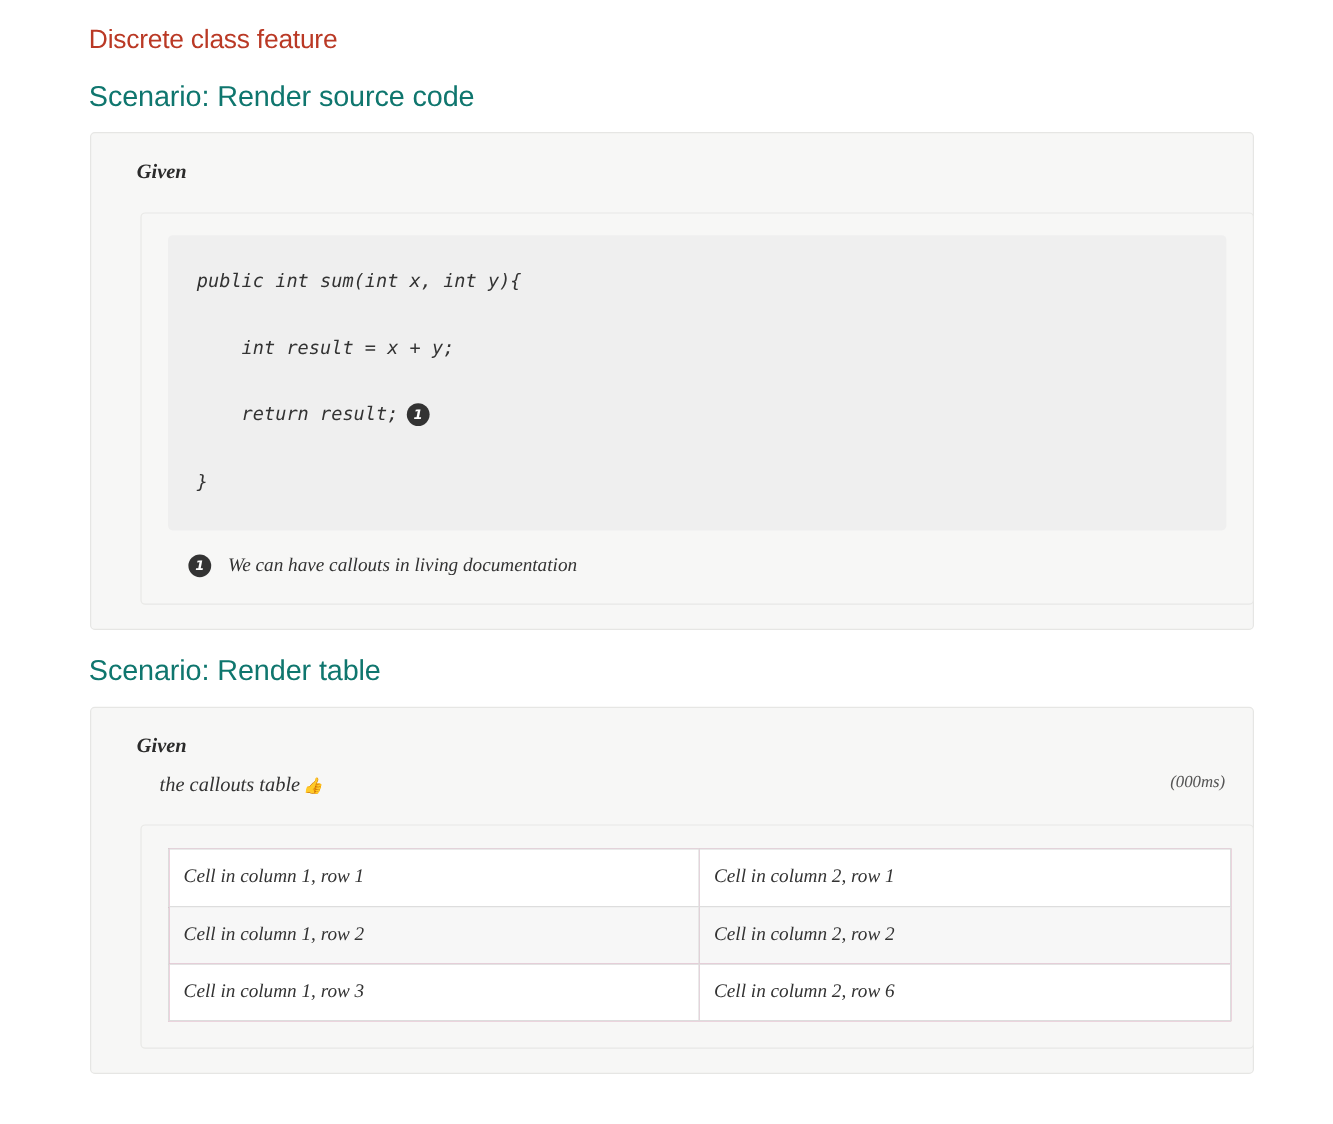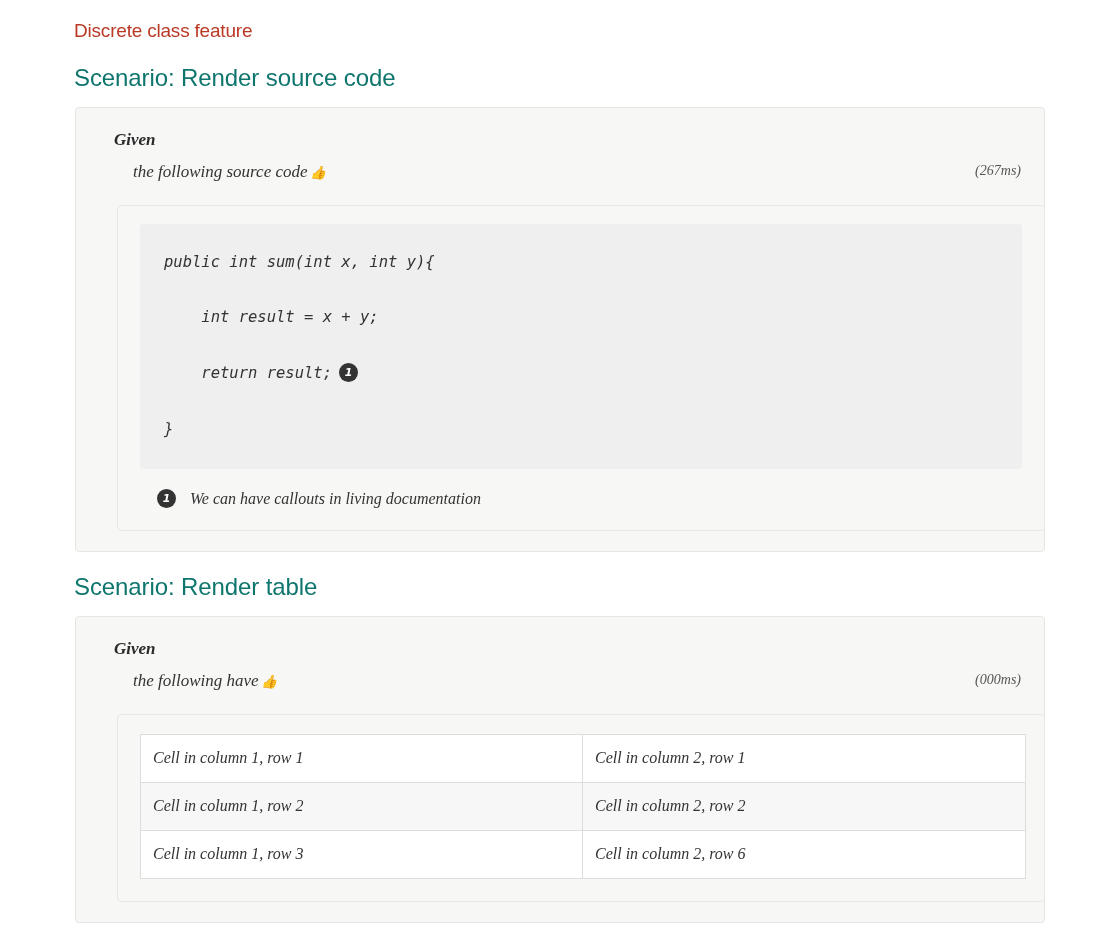--- a/index.html
+++ b/index.html
@@ -18,21 +18,21 @@
   }
 
   .page {
     padding: 0 0 0 0;
   }
 
   
   .feature-title {
     font-family: "Liberation Sans", "DejaVu Sans", sans-serif;
     color: #ba3925;
-    font-size: 19px;
+    font-size: 22px;
     font-weight: 400;
     letter-spacing: -0.2px;
     margin: 0;
     padding: 20px 12px 0 74px;
     line-height: 1.2;
   }
 
   .scenario-title {
     font-family: "Liberation Sans", "DejaVu Sans", sans-serif;
     color: #0f766e;
@@ -185,26 +185,20 @@
 <div class="page">
 
   <h1 class="feature-title">Discrete class feature</h1>
 
   <h2 class="scenario-title">Scenario: Render source code</h2>
 
   <div class="scenario-panel first">
 
     <div class="step-keyword">Given</div>
 
-    <div class="step-row">
-      <div class="step-text">
-        <span>the following source code</span><span class="thumb-icon">👍</span>
-      </div>
-      <div class="step-duration">(267ms)</div>
-    </div>
 
     <div class="inner-panel">
 
       <div class="code-block">
         <div class="code-line">public int sum(int x, int y){</div>
         <div class="code-line blankish"></div>
         <div class="code-line">    int result = x + y;</div>
         <div class="code-line blankish"></div>
         <div class="code-line"><span>    return result;</span><span class="callout">1</span></div>
         <div class="code-line blankish"></div>
@@ -222,21 +216,21 @@
   </div>
 
   <h2 class="scenario-title">Scenario: Render table</h2>
 
   <div class="scenario-panel">
 
     <div class="step-keyword">Given</div>
 
     <div class="step-row">
       <div class="step-text">
-        <span>the following have</span><span class="thumb-icon">👍</span>
+        <span>the callouts table</span><span class="thumb-icon">👍</span>
       </div>
       <div class="step-duration">(000ms)</div>
     </div>
 
     <div class="inner-panel">
       <div class="table-wrap">
         <table class="data-table">
           <tbody>
             <tr class="even">
               <td class="col1">Cell in column 1, row 1</td>

